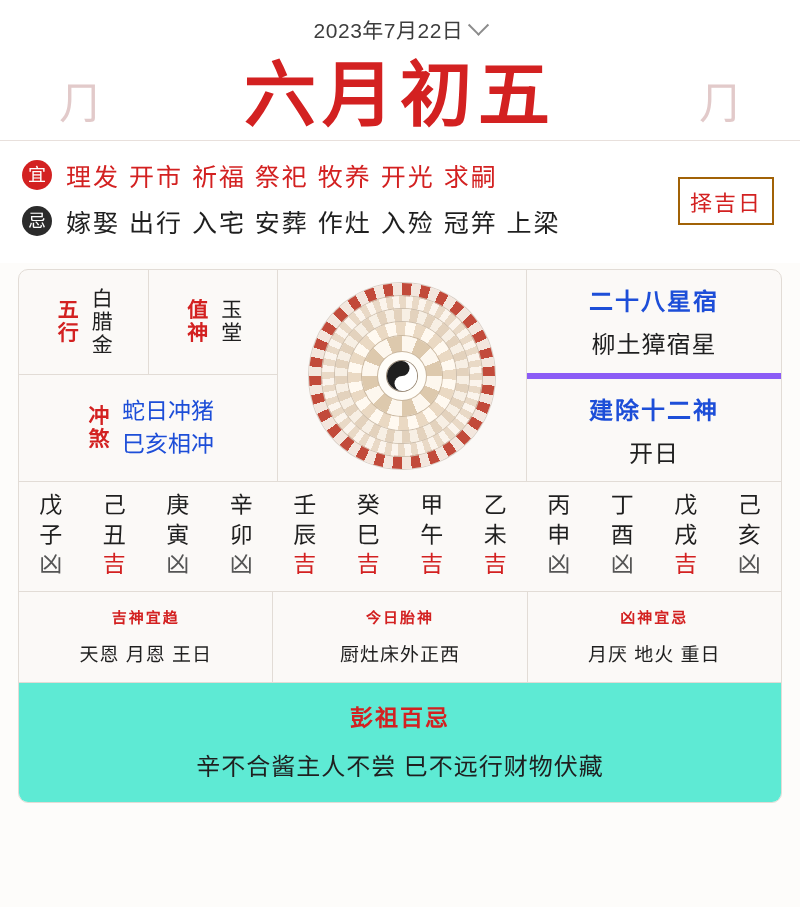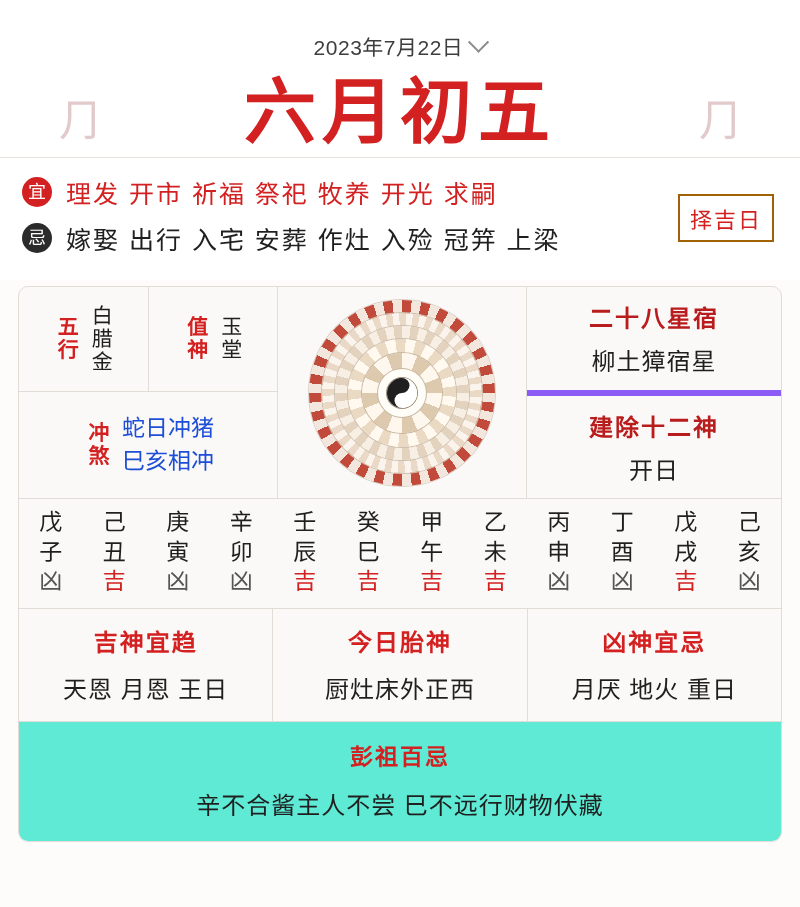--- a/index.html
+++ b/index.html
@@ -28,21 +28,20 @@
     background: #ffffff;
   }
   .date-row {
     display: flex;
     align-items: center;
     justify-content: center;
     gap: 8px;
     font-size: 21px;
     color: #3d3d3d;
     letter-spacing: 0.5px;
-    margin-top: 17px;
   }
   .chev {
     display: inline-block;
     width: 13px;
     height: 13px;
     border-right: 2px solid #8c8c8c;
     border-bottom: 2px solid #8c8c8c;
     transform: rotate(45deg) translate(-3px,-3px);
   }
   .lunar-wrap {
@@ -206,21 +205,21 @@
   .rc-block {
     flex: 1;
     display: flex;
     flex-direction: column;
     align-items: center;
     justify-content: center;
     gap: 8px;
   }
   .rc-block + .rc-block { border-top: 6px solid #8b5cf6; }
   .rc-title {
-    color: #b91c1c;
+    color: #1d4ed8;
     font-size: 24px;
     letter-spacing: 2px;
     font-weight: bold;
     font-family: "DejaVu Serif", serif;
   }
   .rc-val {
     font-size: 24px;
     letter-spacing: 1px;
     color: #1f1f1f;
   }
@@ -329,28 +328,28 @@
     border-bottom: 1px solid #e2dcd6;
   }
   .tcell {
     flex: 1;
     padding: 14px 6px 16px 6px;
     text-align: center;
   }
   .tcell + .tcell { border-left: 1px solid #e2dcd6; }
   .tcell .t-title {
     color: #d32121;
-    font-size: 24px;
+    font-size: 15px;
     font-weight: bold;
     letter-spacing: 2px;
     font-family: "DejaVu Serif", serif;
   }
   .tcell .t-val {
     margin-top: 12px;
-    font-size: 24px;
+    font-size: 19px;
     color: #1f1f1f;
     letter-spacing: 1px;
   }
 
   
   .pengzu {
     padding: 16px 10px 20px 10px;
     text-align: center;
     background: #5eead4;
   }

